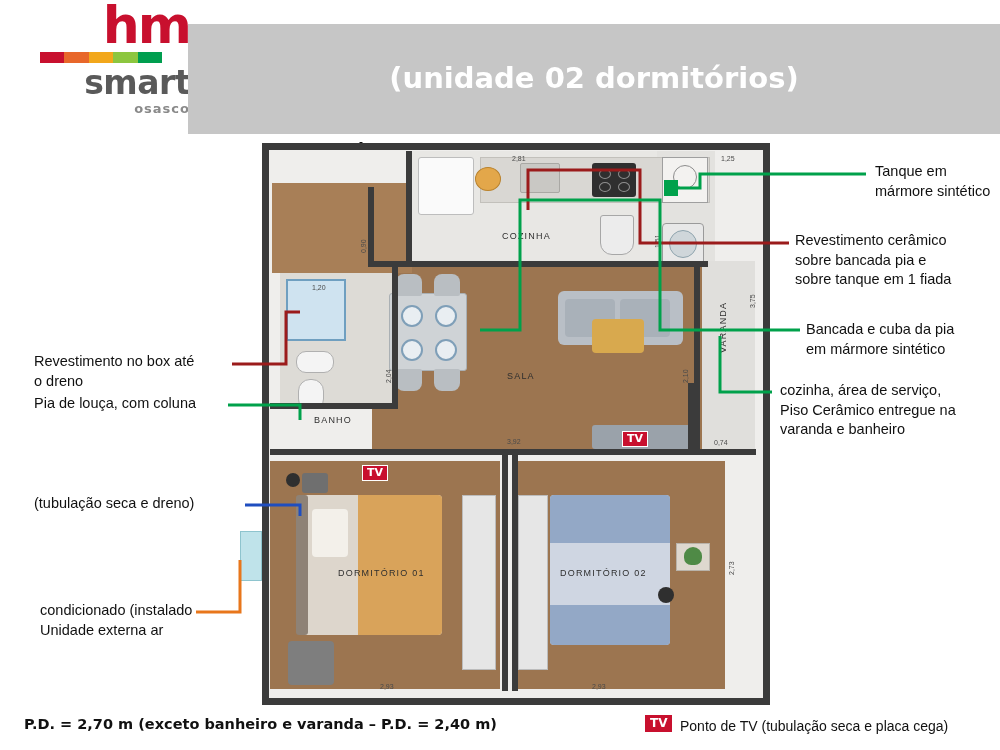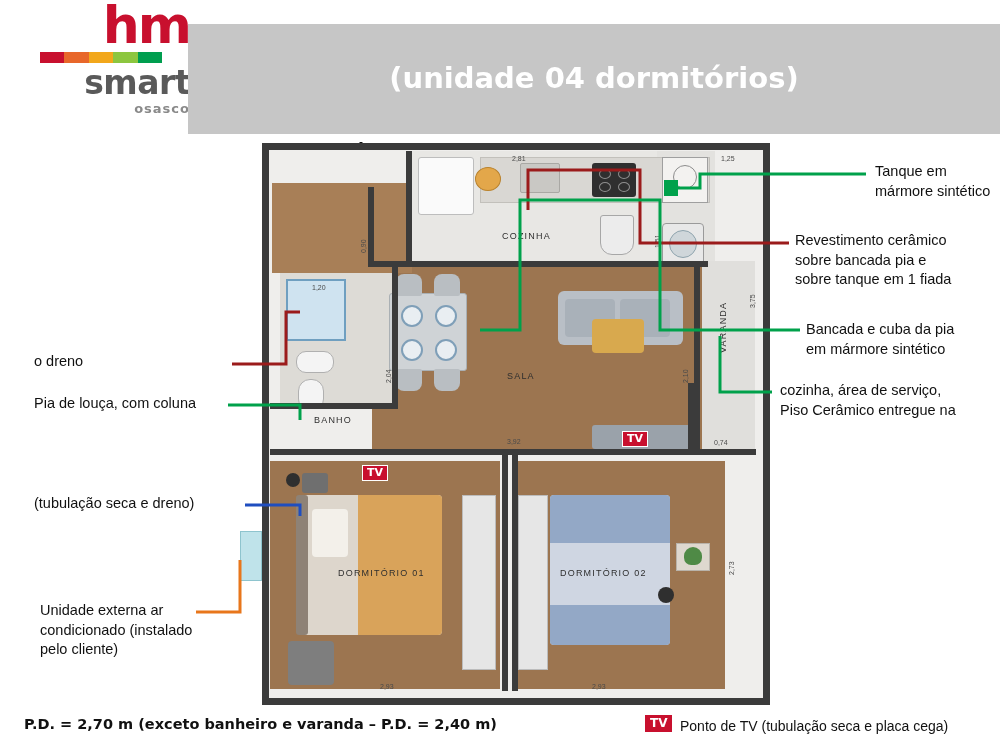--- a/index.html
+++ b/index.html
@@ -229,21 +229,21 @@
     <span style="background:#e8672a"></span>
     <span style="background:#f2a71b"></span>
     <span style="background:#8cc63f"></span>
     <span style="background:#009e4f"></span>
   </div>
   <div class="logo-smart">smart</div>
   <div class="logo-osasco">osasco</div>
 </div>
 
 <div class="title-bar">
-  <div class="title-line">(unidade 04 dormitórios)</div>
+  <div class="title-line">(unidade 02 dormitórios)</div>
 </div>
 
 <div class="entrada-text">Entrada</div>
 <div class="arrow-down"></div>
 <div class="arrow-head"></div>
 
 <div class="plan">
   <div class="plan-outer"></div>
 
   <div class="room kitchen"></div>
@@ -378,35 +378,36 @@
 </div>
 
 <div class="callout right" style="left:806px;top:320px;width:200px;">
   <div>Bancada e cuba da pia</div>
   <div>em mármore sintético</div>
 </div>
 
 <div class="callout right" style="left:780px;top:381px;width:215px;">
   <div>cozinha, área de serviço,</div>
   <div>Piso Cerâmico entregue na</div>
+  <div>varanda e banheiro</div>
 </div>
 
 <div class="callout left" style="left:34px;top:352px;width:215px;">
+  <div>Revestimento no box até</div>
   <div>o dreno</div>
 </div>
 
 <div class="callout left" style="left:34px;top:394px;width:215px;">
   <div>Pia de louça, com coluna</div>
 </div>
 
 <div class="callout left" style="left:34px;top:494px;width:230px;">
   <div>(tubulação seca e dreno)</div>
 </div>
 
 <div class="callout left" style="left:40px;top:601px;width:200px;">
+  <div>condicionado (instalado</div>
   <div>Unidade externa ar</div>
-  <div>condicionado (instalado</div>
-  <div>pelo cliente)</div>
 </div>
 
 <div class="footer-left">P.D. = 2,70 m (exceto banheiro e varanda – P.D. = 2,40 m)</div>
 <div class="footer-tv">TV</div>
 <div class="footer-right">Ponto de TV (tubulação seca e placa cega)</div>
 
 </body></html>

